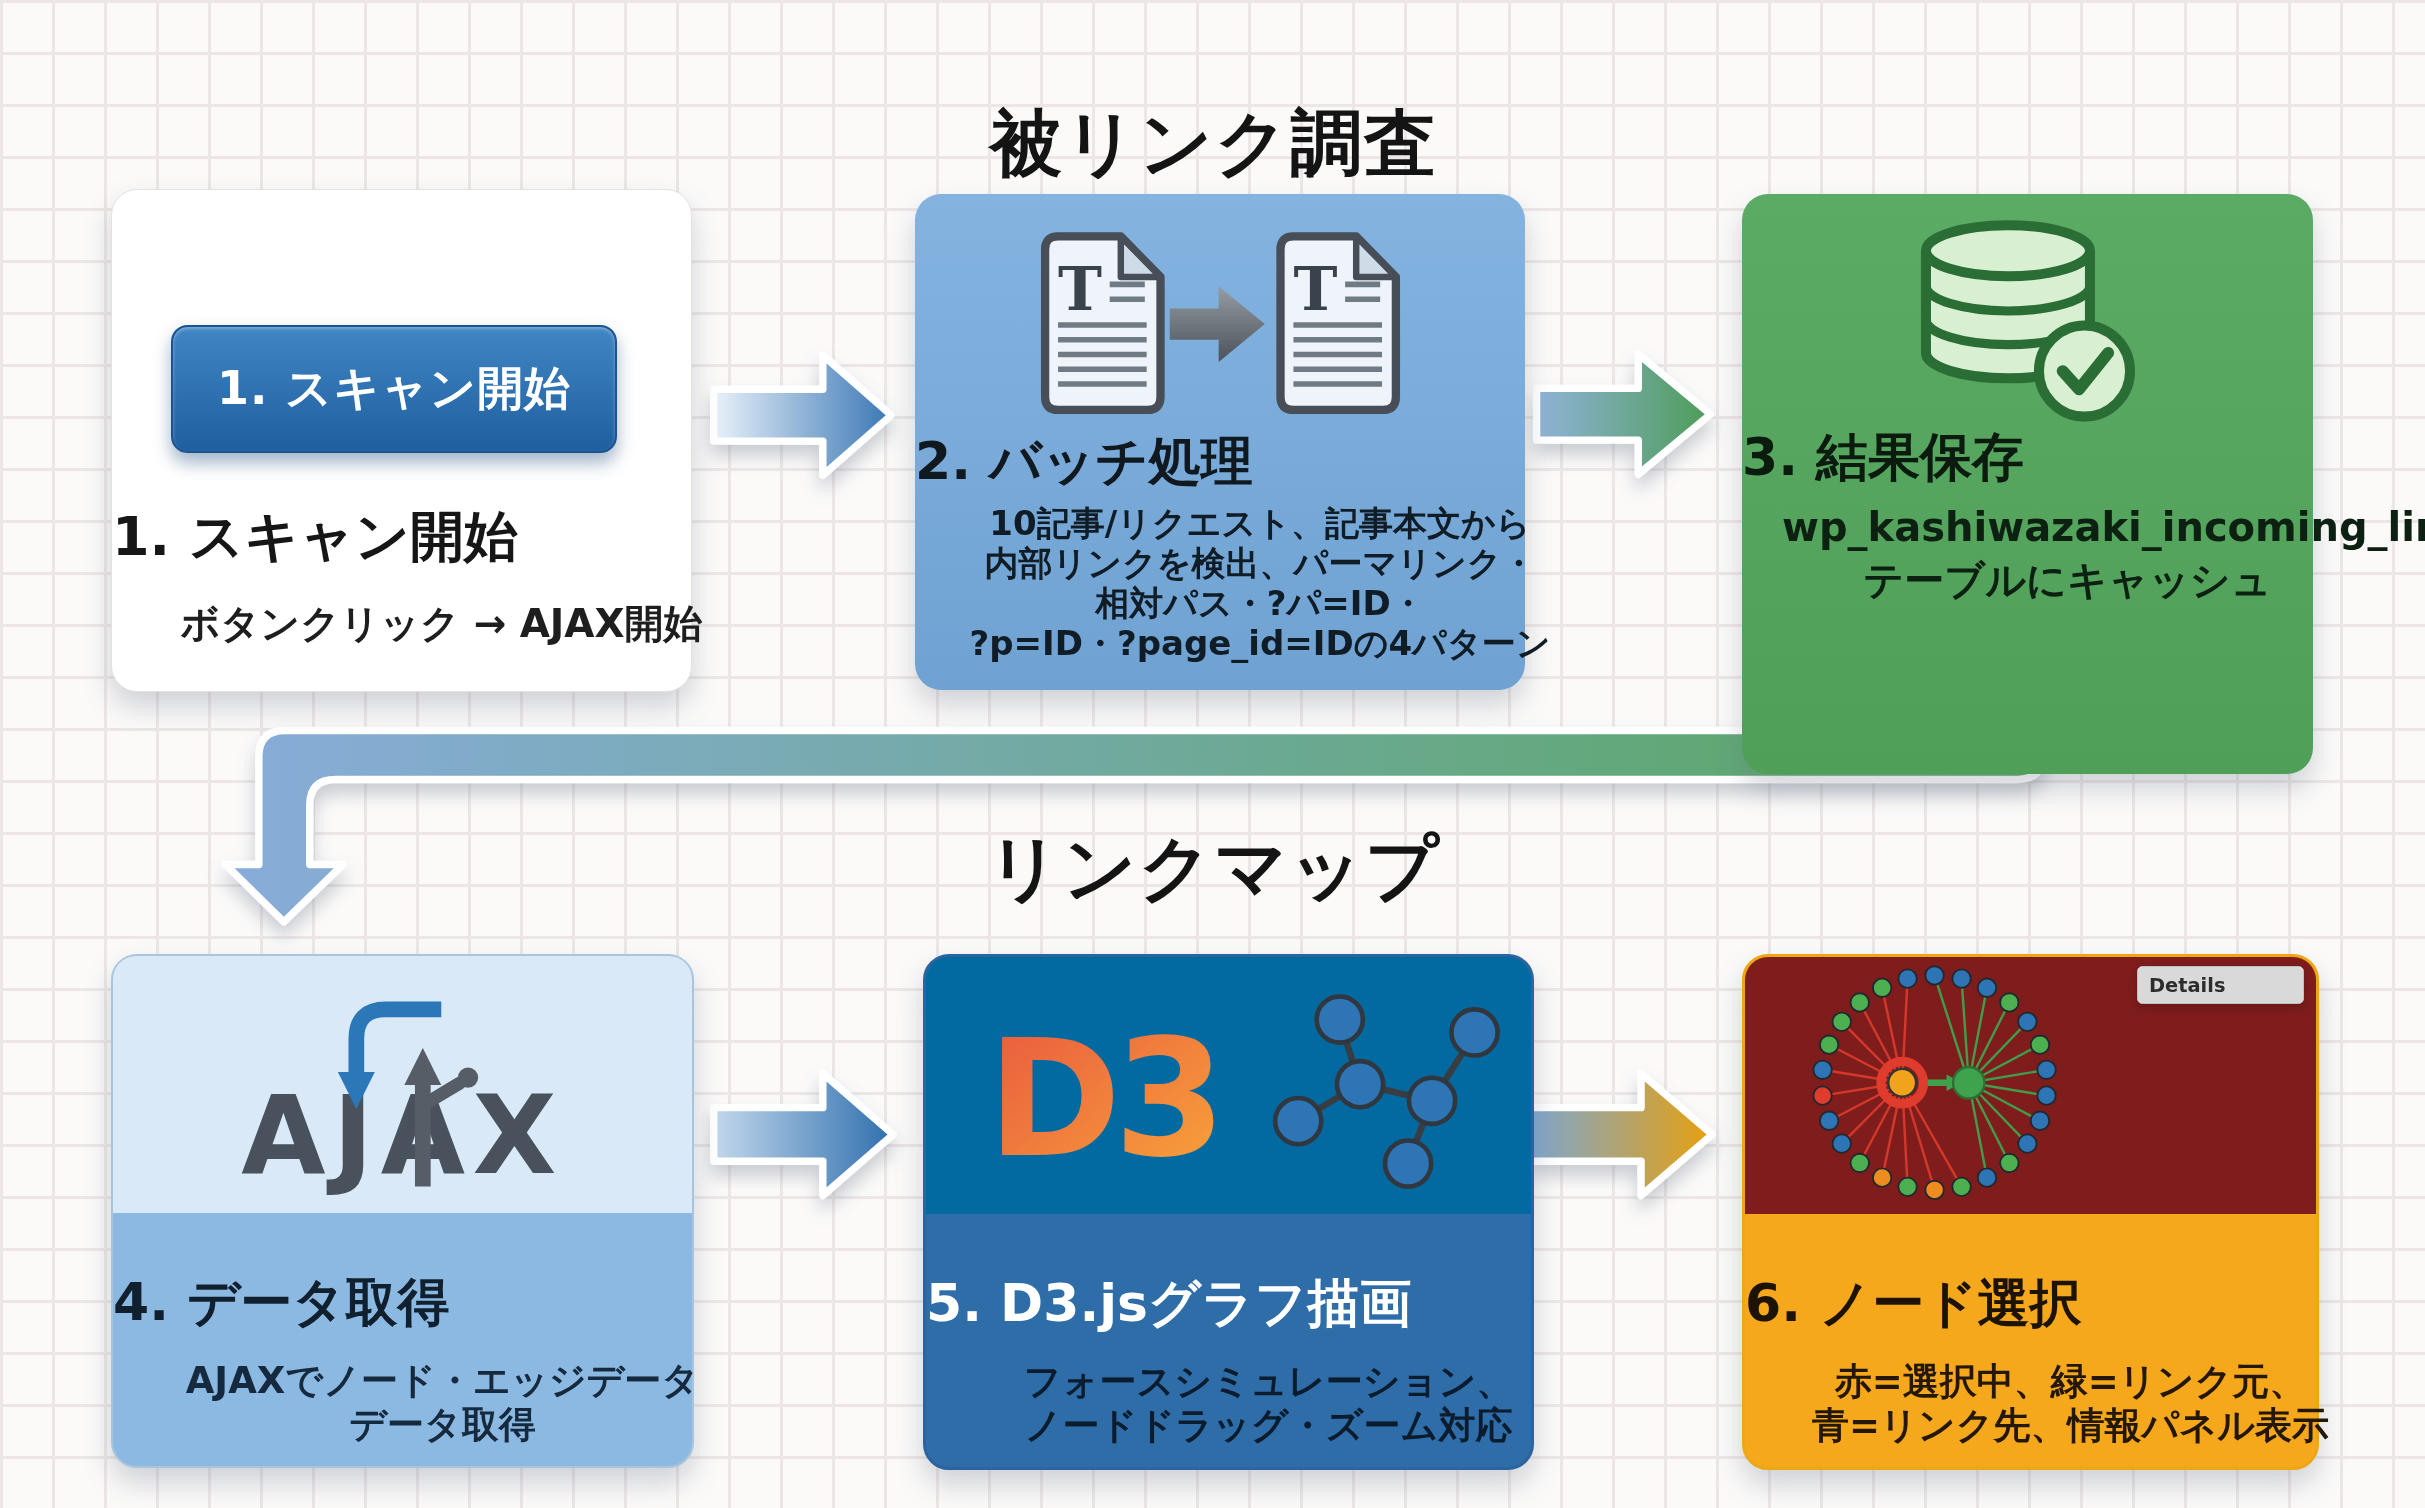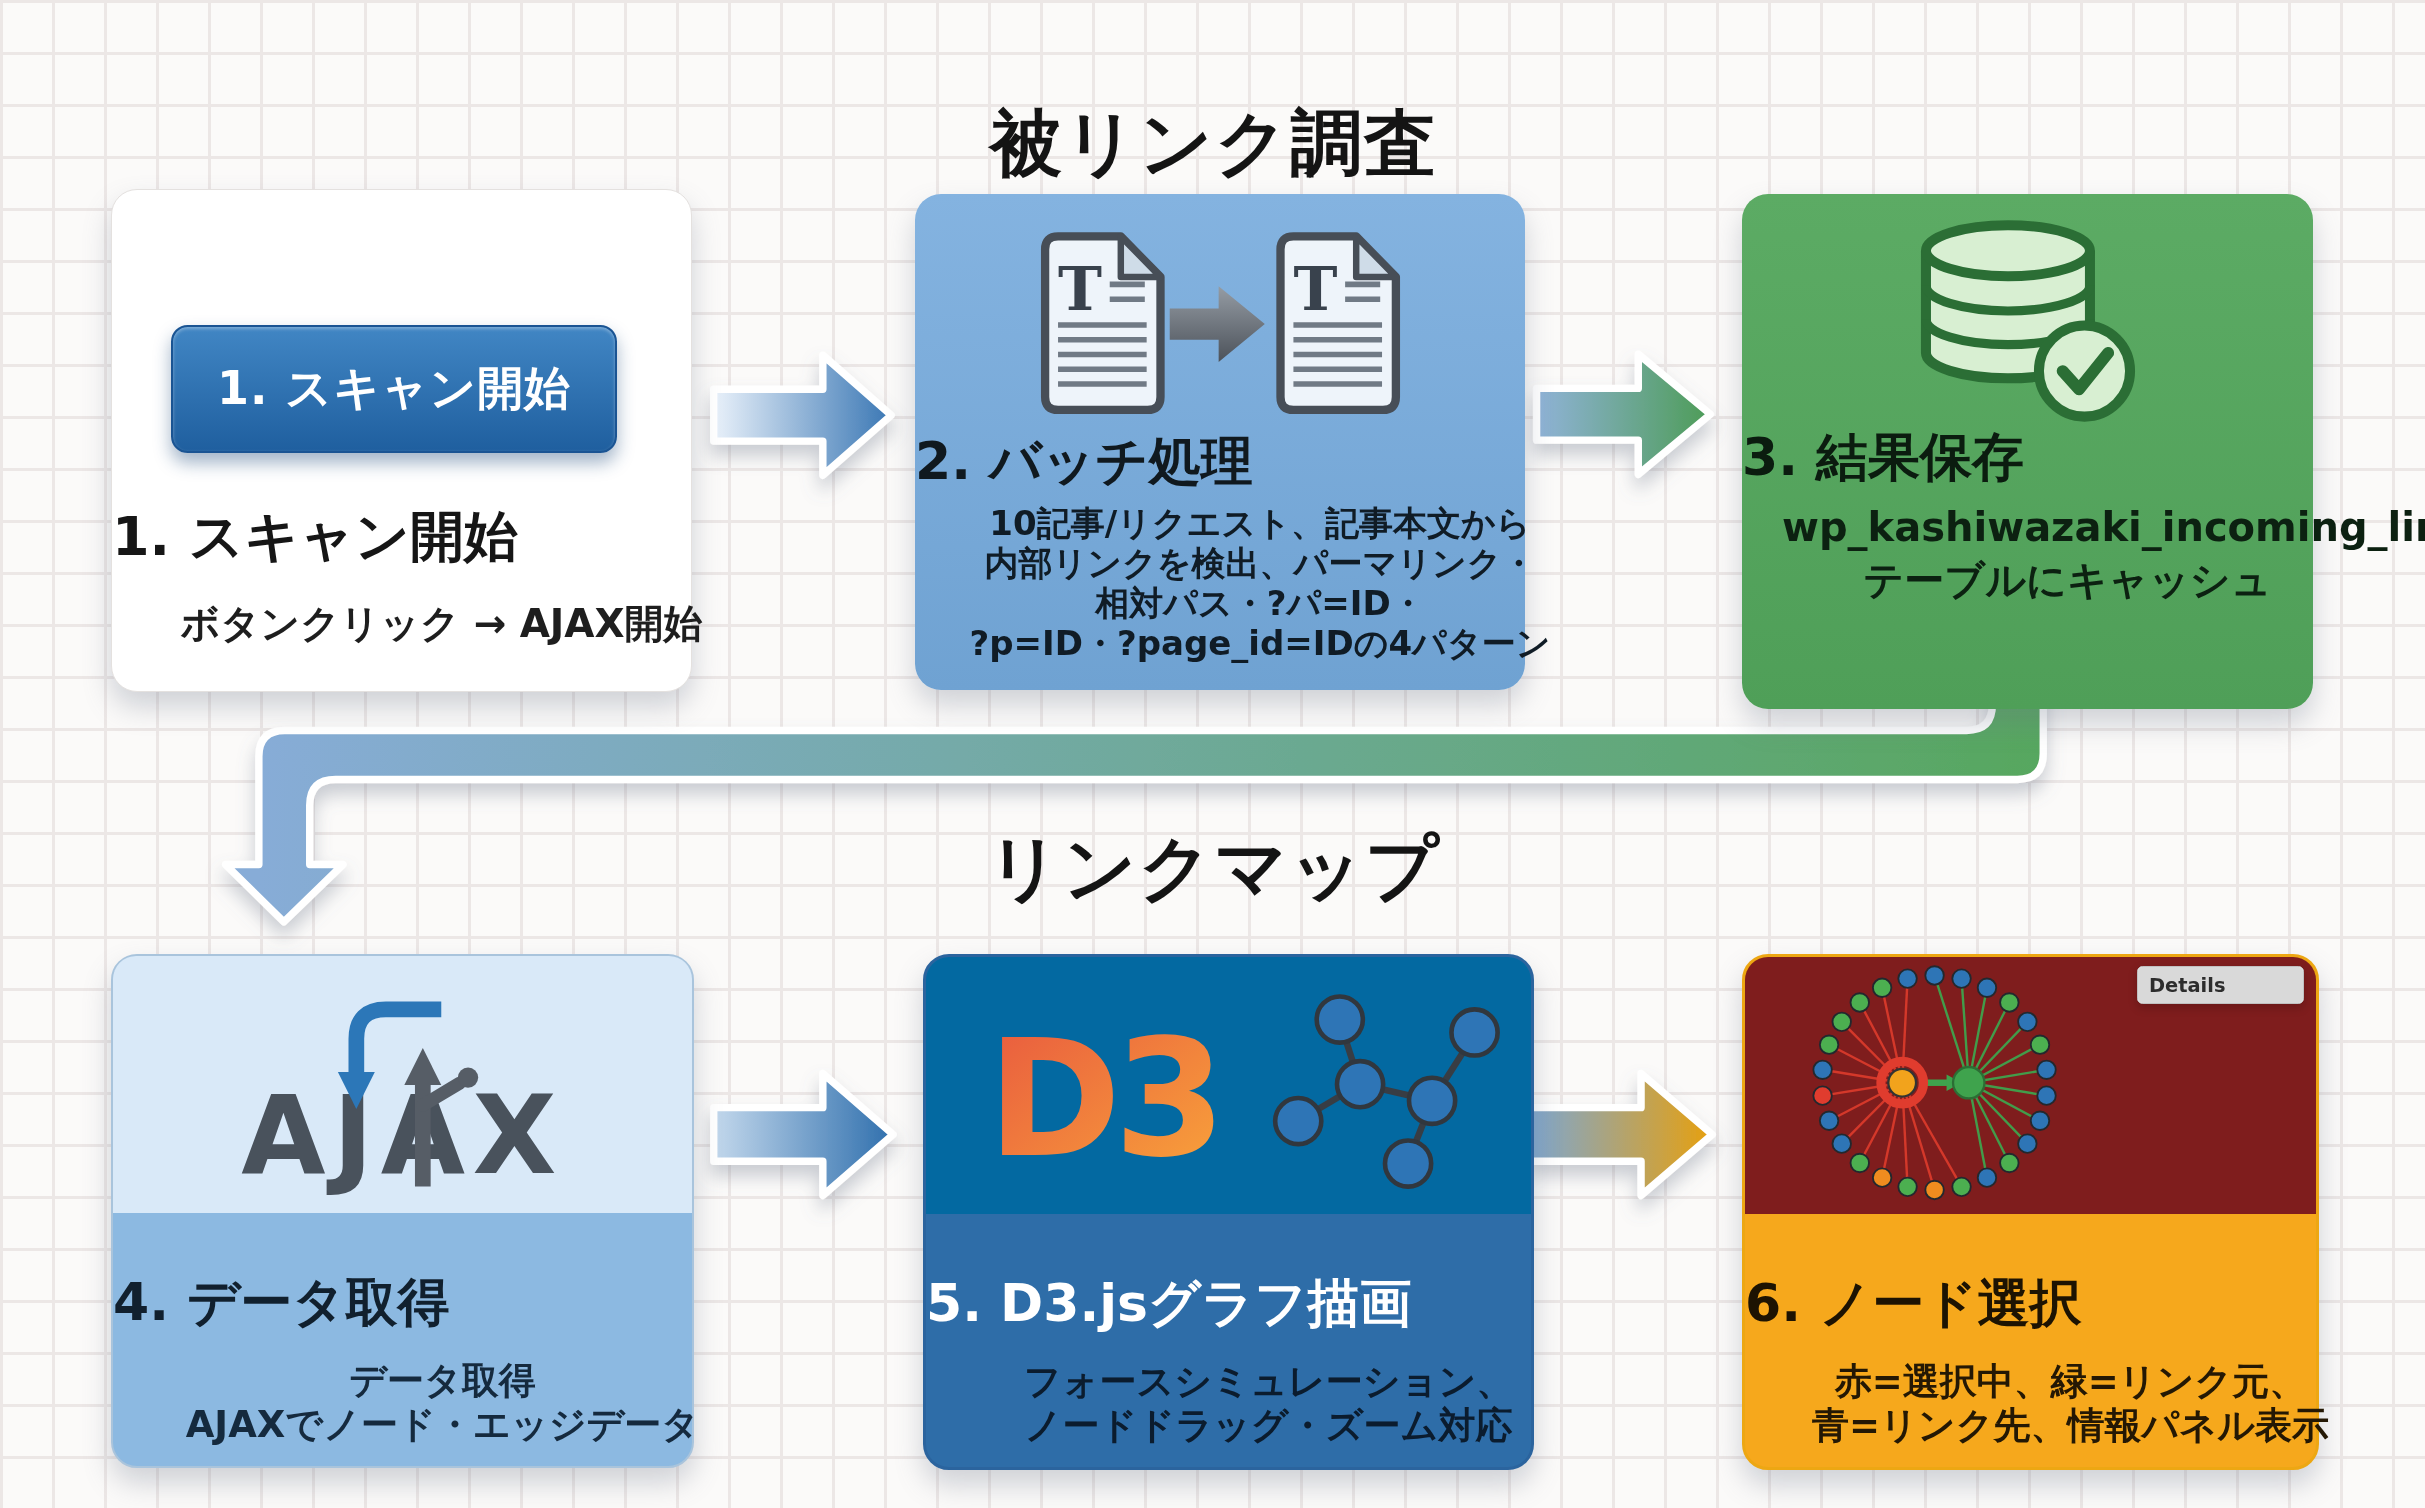--- a/index.html
+++ b/index.html
@@ -37,21 +37,21 @@
     display:flex;align-items:center;justify-content:center;letter-spacing:0.9px;
   }
   #box1 .b-title{top:311px;font-size:54px;color:#161616;}
   #box1 .b-desc{top:407px;font-size:39px;color:#1e1e1e;}
 
   #box2{left:915px;top:194px;width:610px;height:496px;background:linear-gradient(180deg,#84b3e0,#6fa2d2);}
   #box2 .b-icons{position:absolute;top:35px;left:0;width:100%;display:flex;justify-content:center;}
   #box2 .b-title{top:233px;font-size:52px;color:#10191f;}
   #box2 .b-desc{top:309px;font-size:34px;line-height:40px;color:#101c26;}
 
-  #box3{left:1742px;top:194px;width:571px;height:515px;background:linear-gradient(180deg,#5cab64,#4f9f58);}
+  #box3{left:1742px;top:194px;width:571px;height:580px;background:linear-gradient(180deg,#5cab64,#4f9f58);}
   #box3 .b-icons{position:absolute;top:24px;left:0;width:100%;display:flex;justify-content:center;}
   #box3 .b-title{top:229px;font-size:52px;color:#0b1c0f;}
   #box3 .b-desc{top:307px;font-size:40px;line-height:53px;color:#0c2111;}
 
   
   .split-box .sec-top{position:absolute;left:0;top:0;width:100%;height:257px;border-radius:23px 23px 0 0;
     display:flex;align-items:center;justify-content:center;}
   .split-box .b-title{top:312px;font-size:52px;}
   .split-box .b-desc{top:403px;font-size:37px;line-height:44px;}
 
@@ -204,22 +204,22 @@
         <path d="M352,48 H292 Q260,48 260,80 V122" fill="none" stroke="#2c77b8" stroke-width="17"></path>
         <polygon points="240,116 280,116 260,156" fill="#2c77b8"></polygon>
         <line x1="332" y1="240" x2="332" y2="122" stroke="#565d66" stroke-width="17"></line>
         <polygon points="312,130 352,130 332,90" fill="#565d66"></polygon>
         <line x1="332" y1="152" x2="372" y2="128" stroke="#565d66" stroke-width="14" stroke-linecap="round"></line>
         <circle cx="381" cy="122" r="11" fill="#565d66"></circle>
       </svg>
     </div>
     <div class="b-title">4. データ取得</div>
     <div class="b-desc">
+      <div>AJAXでノード・エッジデータ</div>
       <div>データ取得</div>
-      <div>AJAXでノード・エッジデータ</div>
     </div>
   </div>
 
   <div class="box split-box" id="box5">
     <div class="sec-top">
       <svg width="592" height="240" viewBox="0 0 640 260">
         <defs>
           <linearGradient id="d3g" x1="0" y1="0" x2="1" y2="1">
             <stop offset="0" stop-color="#e8573f"></stop>
               <stop offset="1" stop-color="#f9a63a"></stop>

